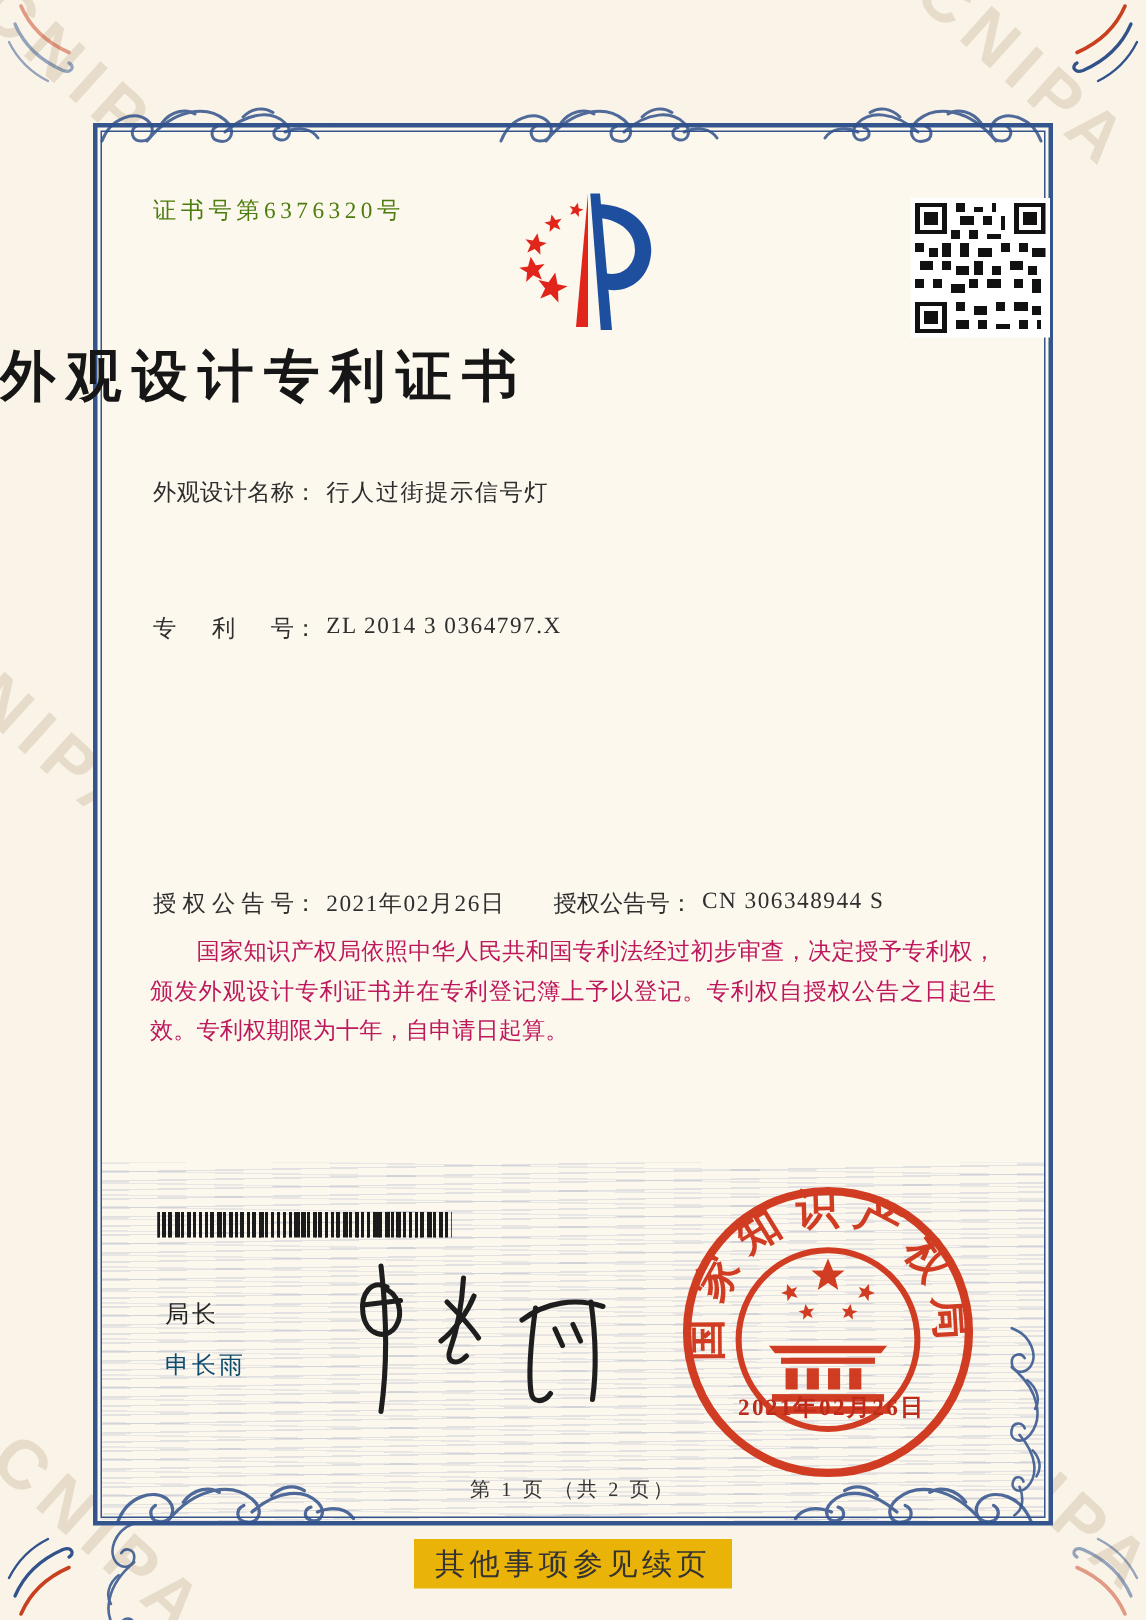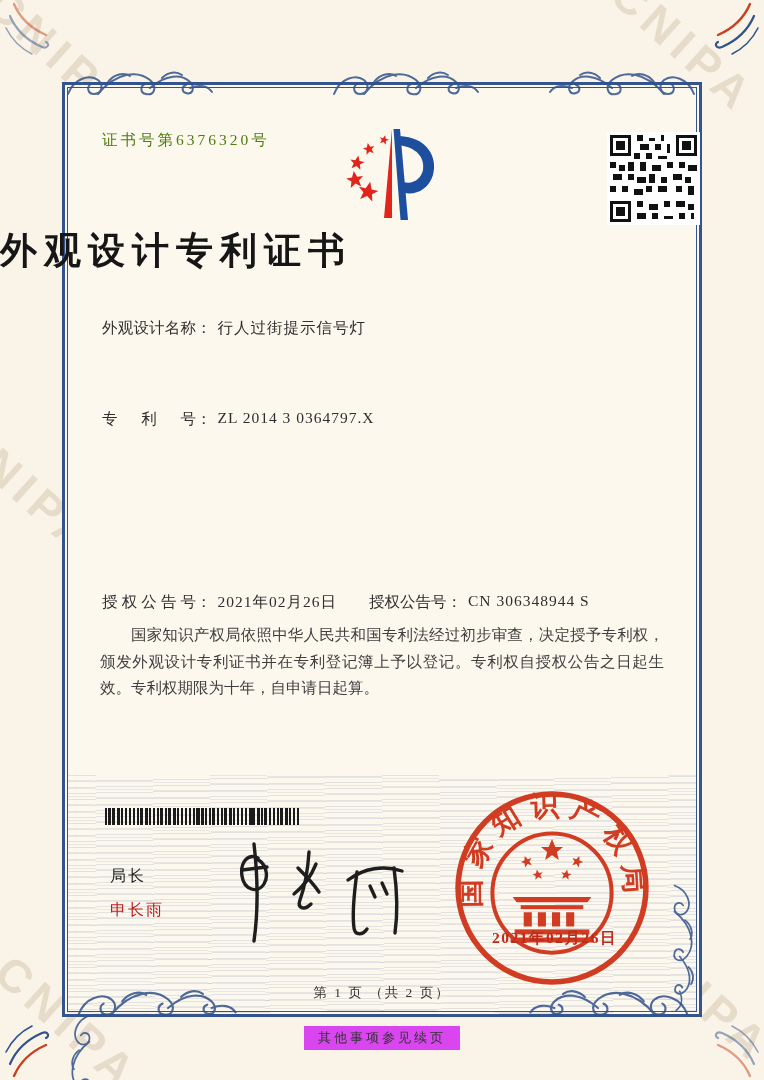--- a/index.html
+++ b/index.html
@@ -39,42 +39,42 @@
   .row{position:absolute;left:102px;font-size:15.5px;color:#2e2e2e;white-space:nowrap;}
   .row .lbl{display:inline-block;width:94px;text-align:justify;text-align-last:justify;vertical-align:top;}
   .row .colon{display:inline-block;vertical-align:top;}
   .row .val{display:inline-block;margin-left:6px;letter-spacing:1px;vertical-align:top;}
   .row .val.wrap{white-space:normal;width:452px;line-height:24px;letter-spacing:.5px;}
   .row2{left:369px;}
   .row2 .lbl{width:auto;text-align:left;text-align-last:auto;}
 
   
   .body-text{position:absolute;left:100px;top:622px;width:564px;font-size:15.5px;line-height:26.5px;
-             color:#404040;text-align:justify;}
+             color:#be185d;text-align:justify;}
   .body-text p{margin:0;text-indent:2em;}
 
   
   .barcode{position:absolute;left:105px;top:808px;width:196px;height:17px;
     background-image:
       repeating-linear-gradient(90deg,#1b1b1b 0 2px,transparent 2px 4px),
       repeating-linear-gradient(90deg,#1b1b1b 0 1px,transparent 1px 7px),
       repeating-linear-gradient(90deg,transparent 0 3px,#1b1b1b 3px 4px,transparent 4px 13px);}
   .official-title{position:absolute;left:110px;top:866px;font-size:16px;color:#222;letter-spacing:2px;}
-  .official-name{position:absolute;left:110px;top:900px;font-size:16px;color:#b91c1c;letter-spacing:2px;}
+  .official-name{position:absolute;left:110px;top:900px;font-size:16px;color:#0c4a6e;letter-spacing:2px;}
   .signature{position:absolute;left:212px;top:838px;width:205px;height:110px;}
 
   .seal{position:absolute;left:452px;top:788px;width:200px;height:200px;opacity:.95;}
   .seal-date{position:absolute;left:462px;top:928px;width:185px;text-align:center;
              font-size:15.5px;font-weight:bold;color:#bd2b1a;letter-spacing:1.5px;}
 
   .page-info{position:absolute;left:0;top:984px;width:100%;text-align:center;
              font-size:13.5px;color:#333;letter-spacing:2px;}
   .continuation{position:absolute;left:0;top:1026px;width:100%;text-align:center;}
-  .continuation span{display:inline-block;background:#d946ef;padding:3px 14px;
-                     font-size:13px;color:#333;letter-spacing:3px;}
+  .continuation span{display:inline-block;background:#eab308;padding:3px 14px;
+                     font-size:20px;color:#333;letter-spacing:3px;}
 
   .corner{position:absolute;pointer-events:none;}
 </style>
 </head>
 <body>
 
 <div class="page">
 
   <svg width="0" height="0" style="position:absolute" aria-hidden="true">
     <defs>

